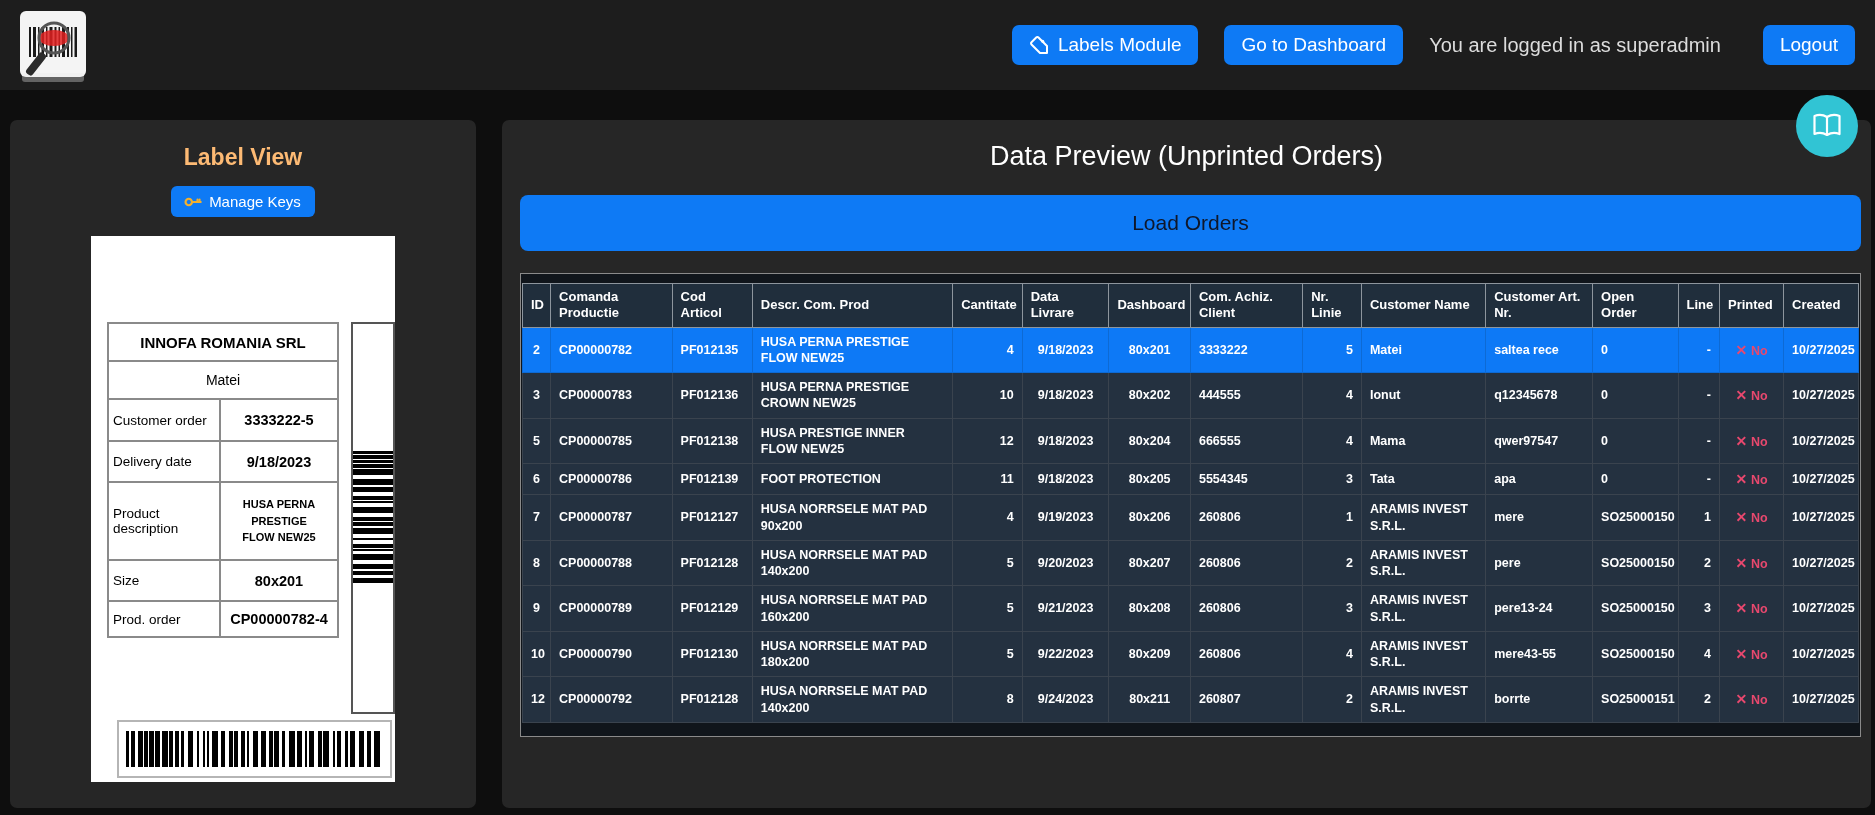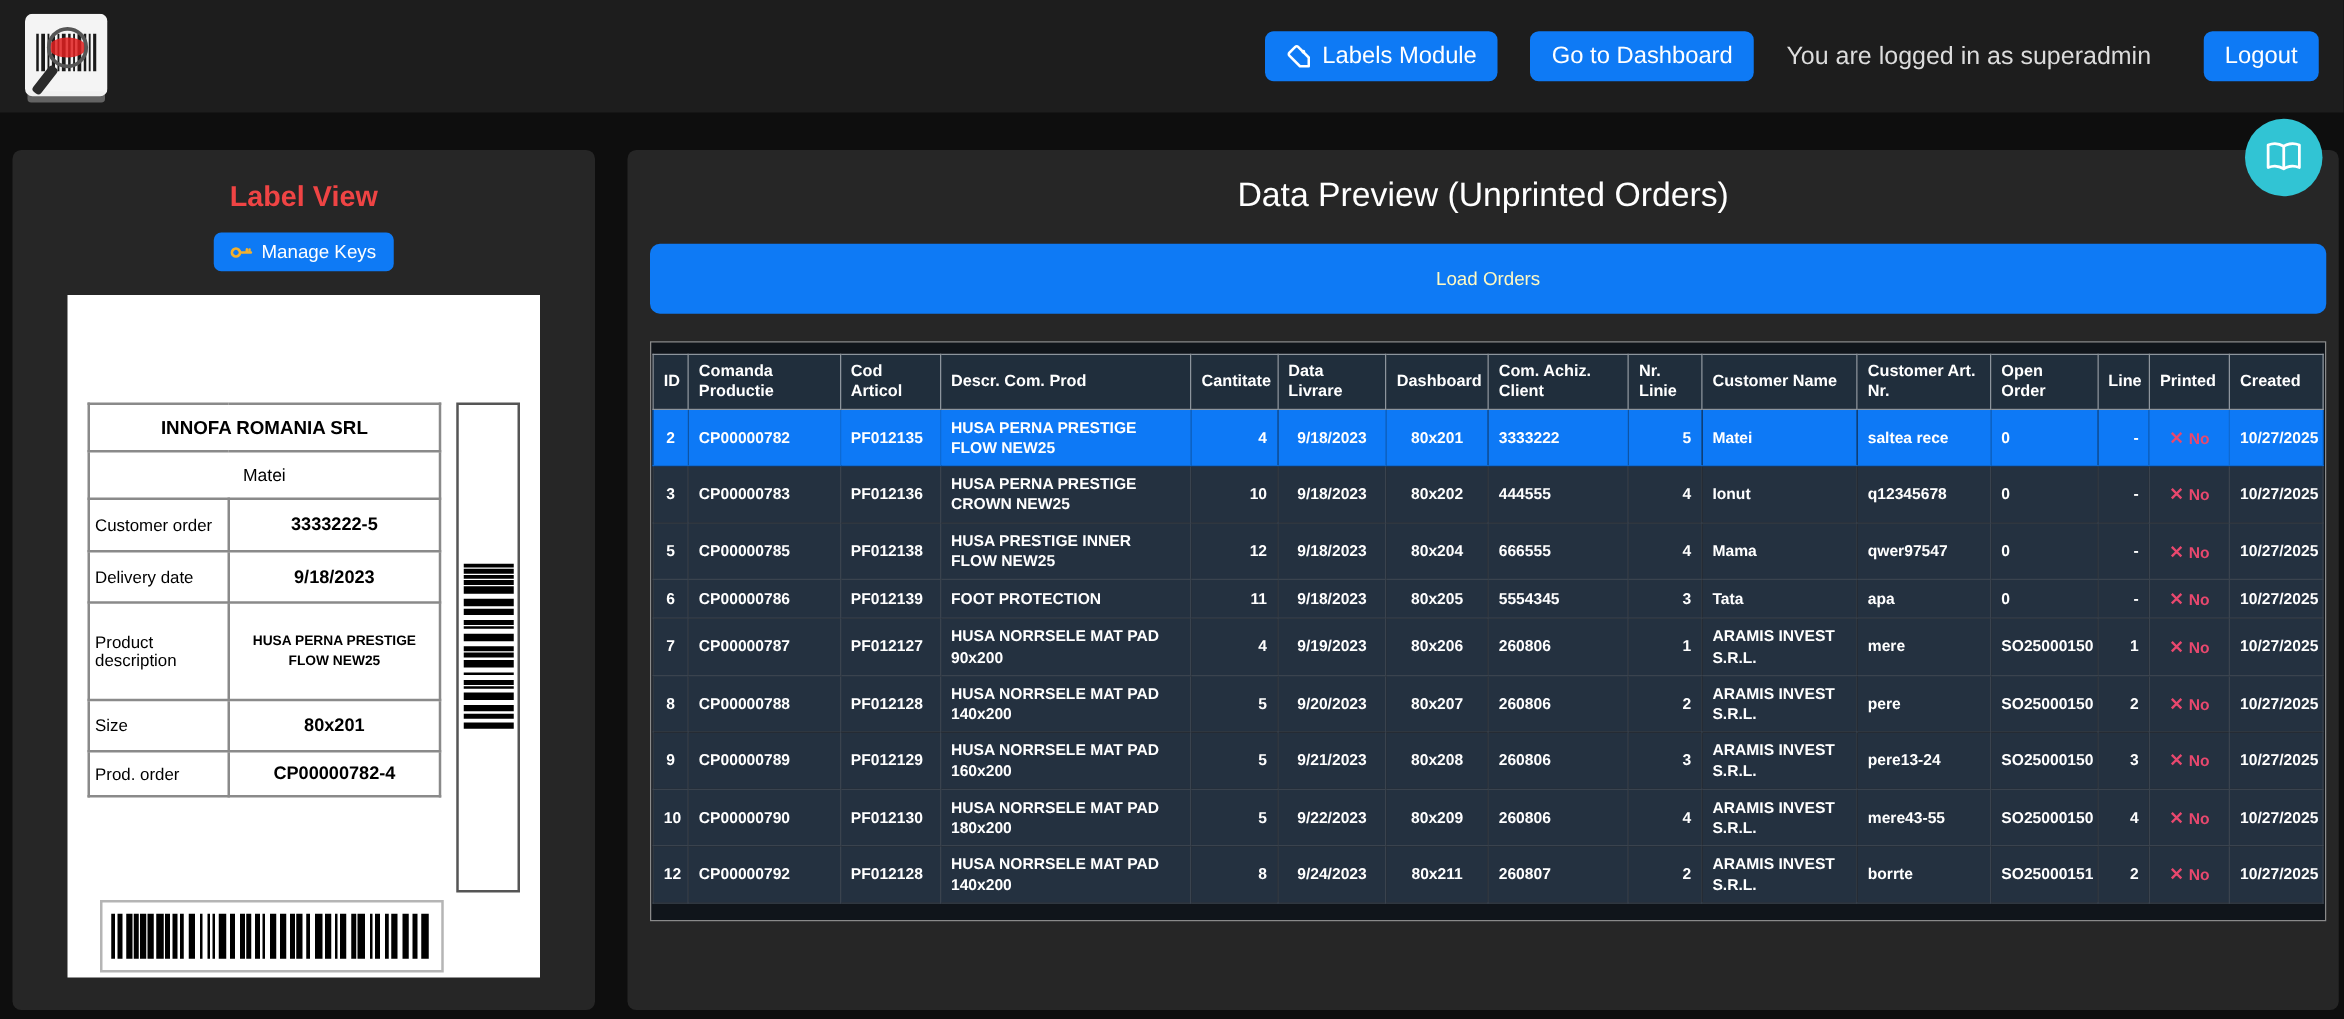--- a/index.html
+++ b/index.html
@@ -24,28 +24,28 @@
   .login-status { color:#dcdcdc; font-size:20px; white-space:nowrap; }
   .logout-btn { margin-left:16px; }
 
   
   .main { display:flex; gap:26px; padding:30px 4px 0 10px; }
   .panel { background:#262626; border-radius:7px; height:688px; }
   .left-panel  { width:466px; flex:none; }
   .right-panel { flex:1; position:relative; }
 
   
-  .left-title { color:#ef4444; font-size:23px; font-weight:bold; text-align:center; margin-top:24px; }
+  .left-title { color:#fdba74; font-size:23px; font-weight:bold; text-align:center; margin-top:24px; }
   .manage-btn {
     display:flex; align-items:center; gap:8px; margin:15px auto 0;
     background:#0e7af5; color:#fff; border:none; border-radius:6px;
     font-size:15px; font-family:inherit; padding:7px 14px; cursor:pointer;
   }
   .label-card {
-    background:#fff; width:378px; height:546px; margin:19px auto 0;
+    background:#fff; width:304px; height:546px; margin:19px auto 0;
     padding:86px 0 16px 16px;
   }
   .label-body { display:flex; align-items:flex-start; }
   table.label-table { border-collapse:collapse; width:283px; }
   table.label-table td, table.label-table th {
     border:2px solid #8a8a8a; color:#000; padding:2px 4px;
   }
   .lt-company { font-size:15px; font-weight:bold; text-align:center; height:38px; }
   .lt-customer { font-size:14px; font-weight:normal; text-align:center; height:38px; }
   td.lt-lab { width:112px; font-size:13.5px; font-weight:normal; text-align:left; padding-left:7px; }
@@ -65,22 +65,22 @@
     width:275px; height:58px; border:2px solid #b5b5b5; background:#fff;
     margin:6px 0 0 10px; display:flex; align-items:center; justify-content:center;
   }
   .hbars { height:36px; display:flex; align-items:stretch; }
   .hbars .bar { background:#000; flex:none; height:100%; }
 
   
   .right-title { color:#fff; font-size:27px; font-weight:500; text-align:center; margin-top:21px; }
   .load-btn {
     display:block; margin:23px 10px 0 18px; width:calc(100% - 28px); height:56px;
-    background:#0e7af5; color:#fef9c3; border:none; border-radius:8px;
-    font-size:15px; font-family:inherit; cursor:pointer;
+    background:#0e7af5; color:#0f172a; border:none; border-radius:8px;
+    font-size:21px; font-family:inherit; cursor:pointer;
   }
   .table-wrap {
     margin:22px 10px 0 18px; border:1px solid #8a8a8a; background:#10151b;
     padding:9px 1px 13px 1px;
   }
   table.orders {
     width:100%; border-collapse:collapse; color:#fff;
     font-size:12.5px; font-weight:bold; table-layout:fixed;
   }
   table.orders th {

